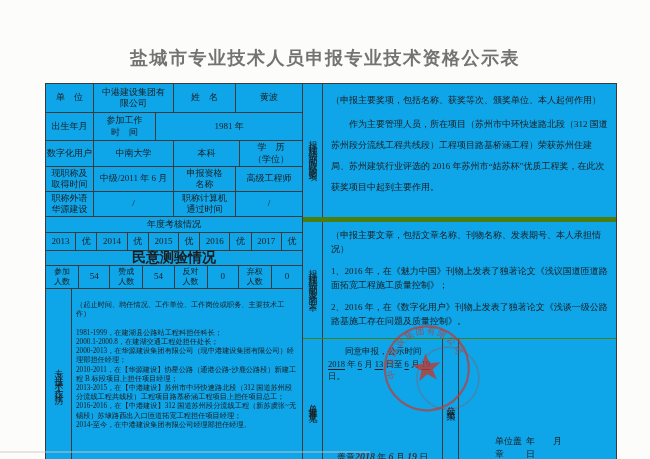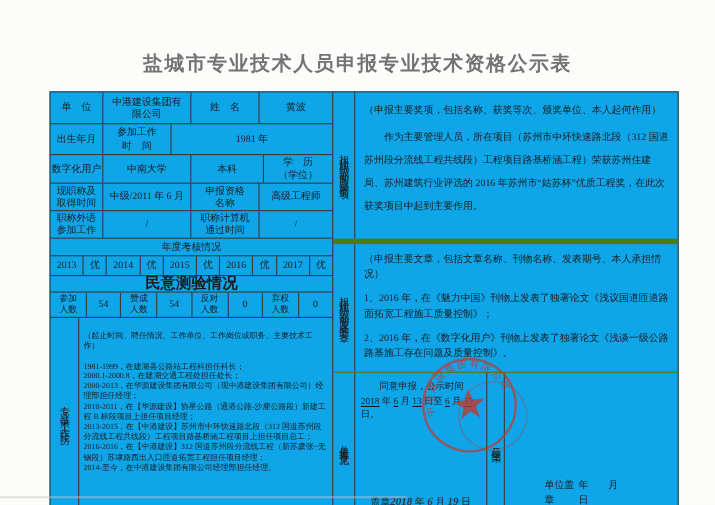--- a/index.html
+++ b/index.html
@@ -91,21 +91,21 @@
         <div class="cell w1">现职称及
 取得时间</div>
         <div class="cell w2">中级/2011 年 6 月</div>
         <div class="cell w3">申报资格
 名称</div>
         <div class="cell wf">高级工程师</div>
       </div>
 
       <div class="frow r5">
         <div class="cell w1">职称外语
-参加工作</div>
+华源建设</div>
         <div class="cell w2">/</div>
         <div class="cell w3">职称计算机
 通过时间</div>
         <div class="cell wf">/</div>
       </div>
 
       <div class="frow hdr-row">年度考核情况</div>
 
       <div class="frow yrs-row">
         <div class="cell yc">2013</div>

